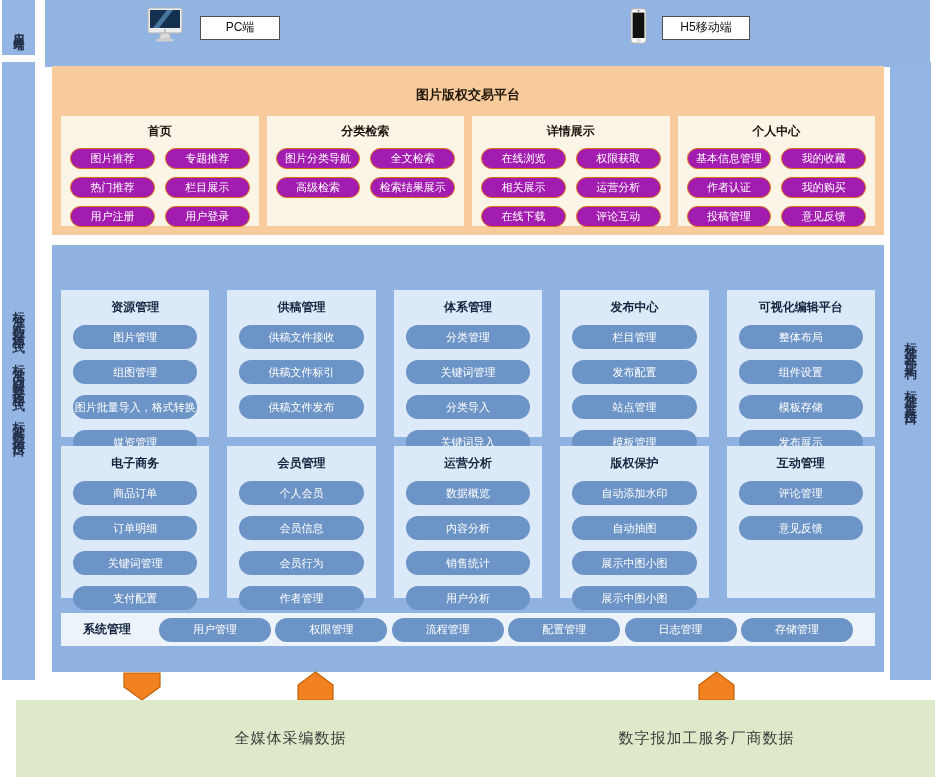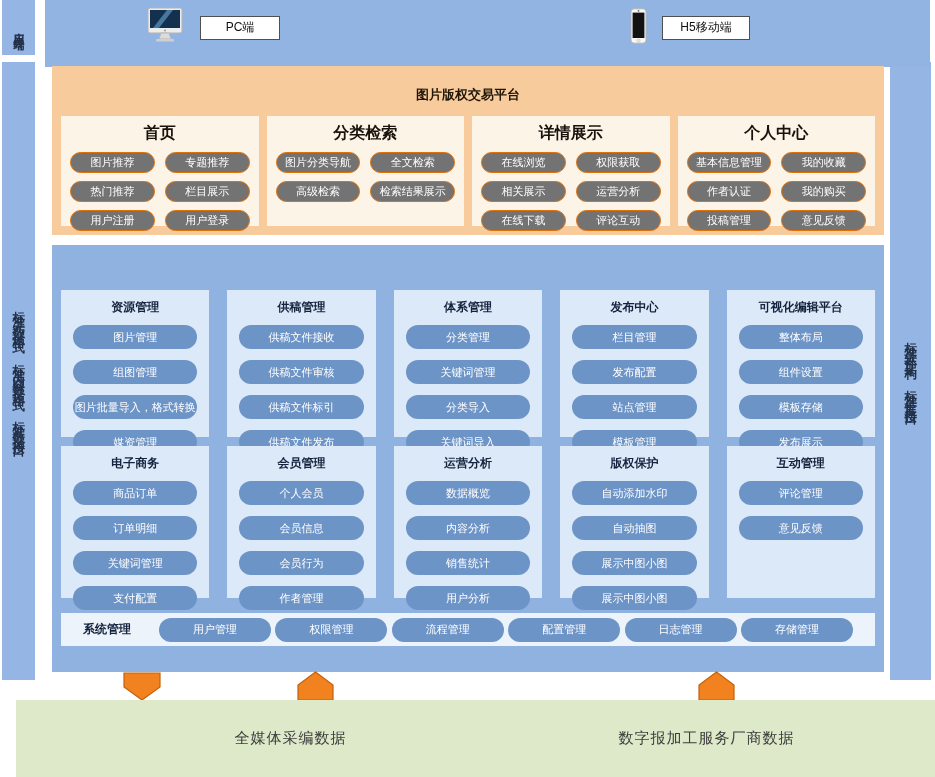--- a/index.html
+++ b/index.html
@@ -29,24 +29,24 @@
     font-size:12px;color:#111;padding:0 4px;
   }
   #term-pc .term-box{width:80px}
   #term-h5 .term-box{width:88px}
   
   #trading{position:absolute;left:52px;top:66px;width:832px;height:169px;background:#f8cb9d}
   .panel-title{text-align:center;font-size:13px;font-weight:bold;color:#17120b;padding-top:20px}
   #trading .panel-title{color:#201608}
   .tgroups{display:flex;gap:8px;padding:0 9px;margin-top:12px;height:110px}
   .tgroup{flex:1;background:#fdf4e8;display:flex;flex-direction:column;padding:7px 9px 6px}
-  .tgroup-title{text-align:center;font-size:16px;font-weight:bold;color:#17120b;margin-bottom:8px}
+  .tgroup-title{text-align:center;font-size:12px;font-weight:bold;color:#17120b;margin-bottom:8px}
   .tgrid{display:grid;grid-template-columns:1fr 1fr;gap:8px 10px;align-content:start}
   .opill{
-    height:21px;background:#737373;border:1px solid #e0700a;border-radius:11px;
+    height:21px;background:#a21caf;border:1px solid #e0700a;border-radius:11px;
     color:#fff;font-size:11px;display:flex;align-items:center;justify-content:center;white-space:nowrap;
   }
   
   #ops{position:absolute;left:52px;top:245px;width:832px;height:427px;background:#8fb2e1}
   #ops .panel-title{color:#14233d;font-size:13.5px;padding-top:17px}
   .brow{position:absolute;left:9px;right:9px;display:flex;gap:18px}
   #brow1{top:45px;height:147px}
   #brow2{top:201px;height:152px}
   .bcard{flex:1;background:#dce9f8;display:flex;flex-direction:column;padding:9px 12px 6px}
   .bcard-title{text-align:center;font-size:12px;font-weight:bold;color:#14233d;margin-bottom:9px}
@@ -172,21 +172,20 @@
     <div class="bcard">
       <div class="bcard-title">资源管理</div>
       <div class="bpill">图片管理</div>
       <div class="bpill">组图管理</div>
       <div class="bpill">图片批量导入，格式转换</div>
       <div class="bpill">媒资管理</div>
     </div>
     <div class="bcard">
       <div class="bcard-title">供稿管理</div>
       <div class="bpill">供稿文件接收</div>
-      <div class="bpill">供稿文件审核</div>
       <div class="bpill">供稿文件标引</div>
       <div class="bpill">供稿文件发布</div>
     </div>
     <div class="bcard">
       <div class="bcard-title">体系管理</div>
       <div class="bpill">分类管理</div>
       <div class="bpill">关键词管理</div>
       <div class="bpill">分类导入</div>
       <div class="bpill">关键词导入</div>
     </div>

